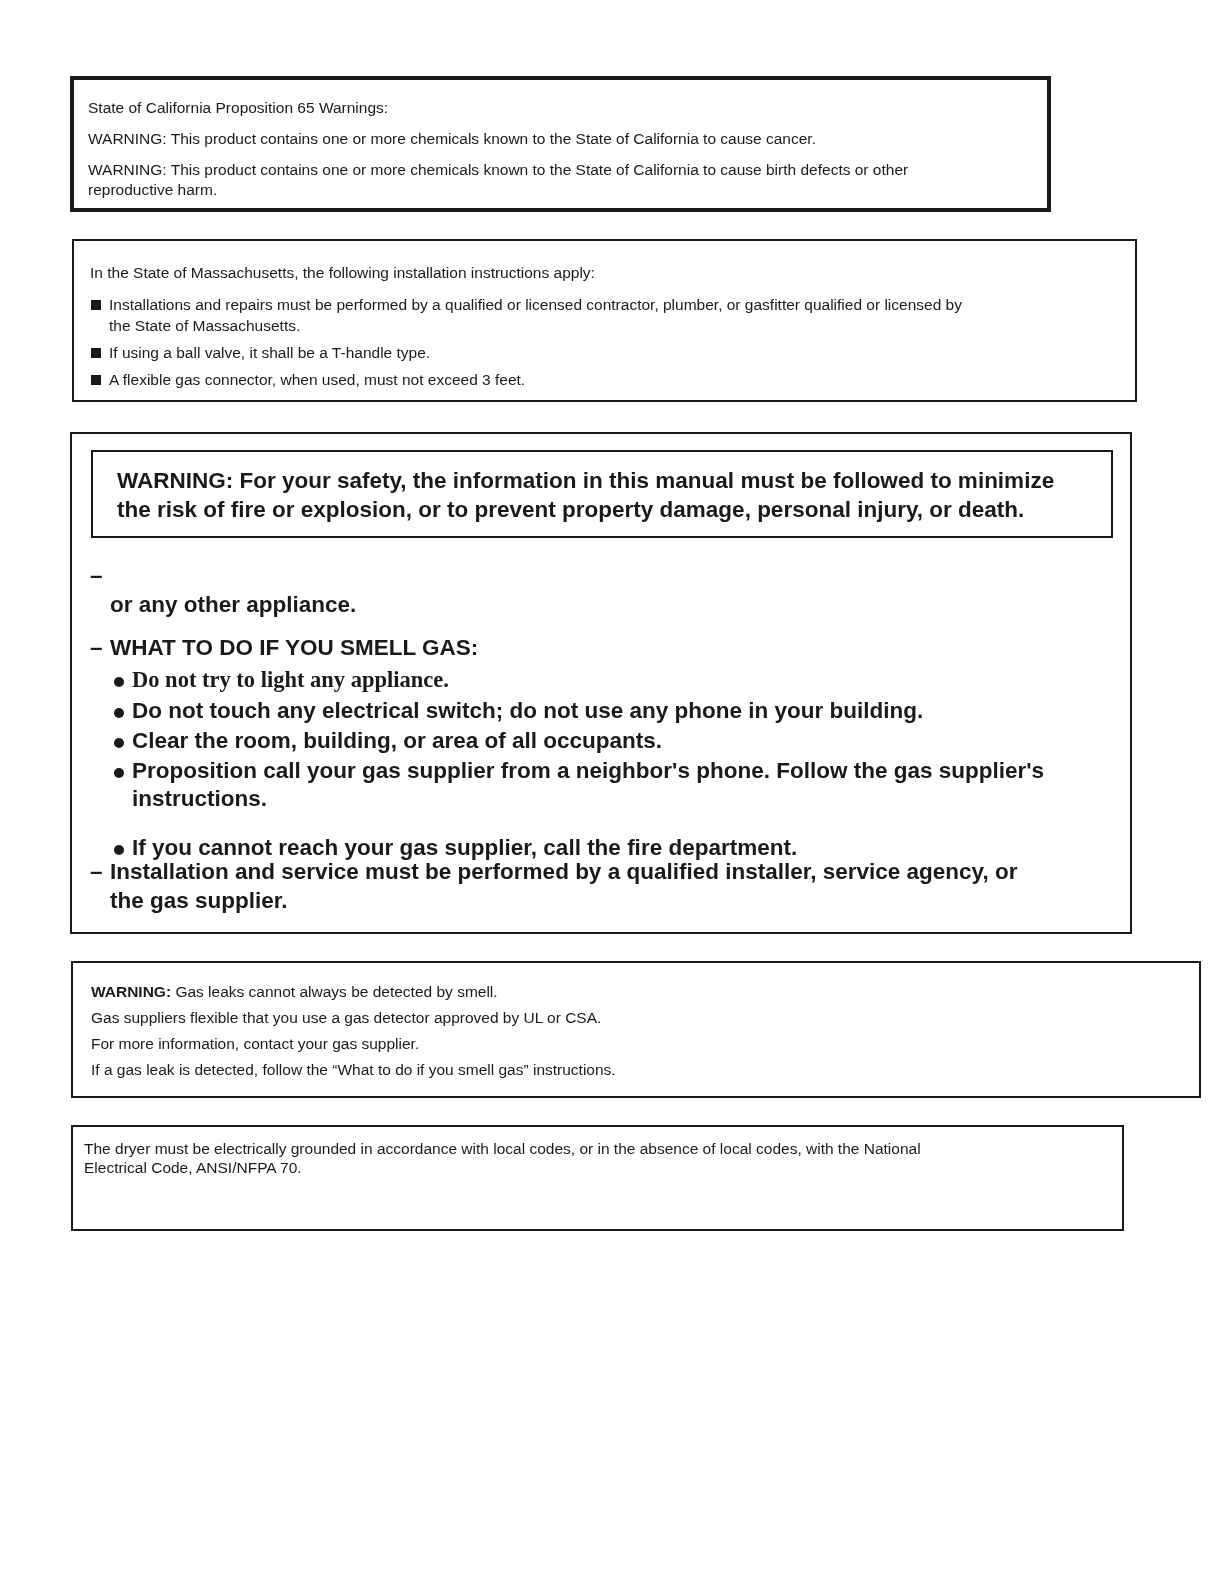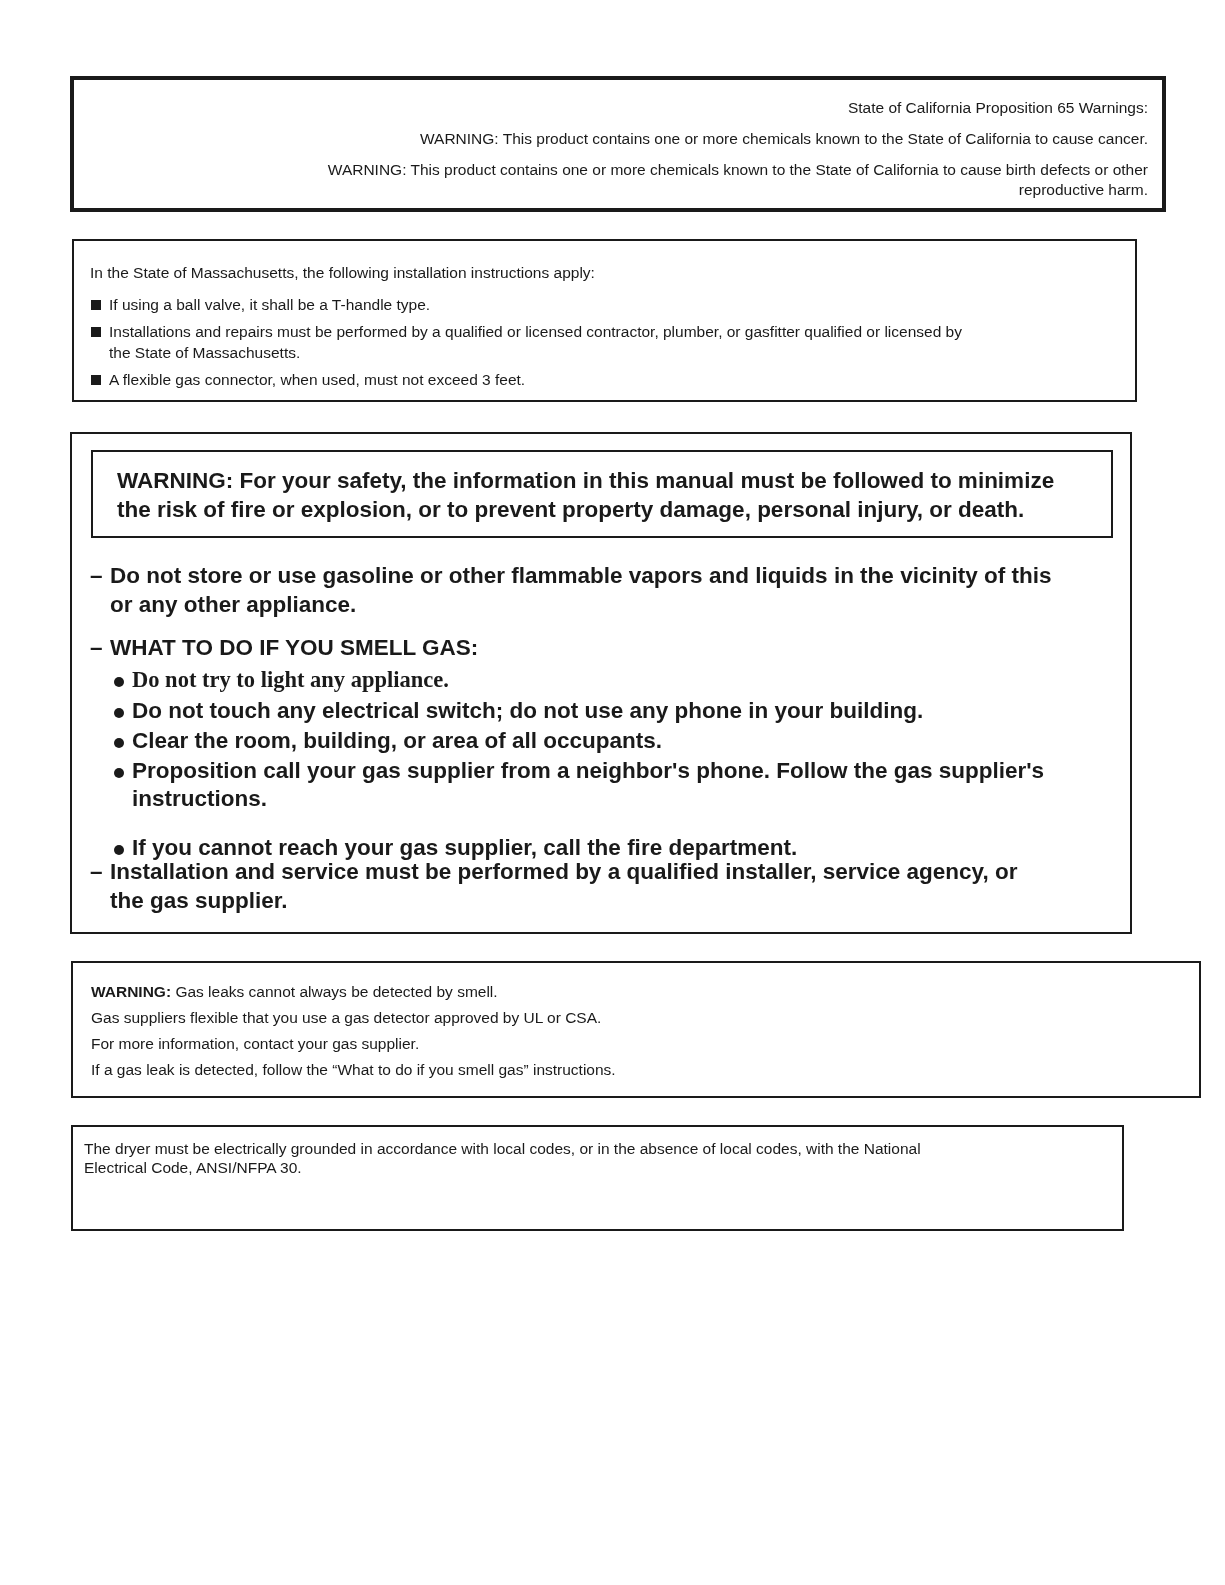--- a/index.html
+++ b/index.html
@@ -4,21 +4,21 @@
 <style>
   html, body { margin: 0; padding: 0; background: #ffffff; }
   body {
     width: 1225px; height: 1585px; position: relative; overflow: hidden;
     font-family: "Liberation Sans", sans-serif; color: #1a1a1a;
   }
   .box { position: absolute; box-sizing: border-box; background: #fff; }
   p { margin: 0; }
 
   
-  #b1 { left: 70px; top: 76px; width: 1096px; height: 136px; border: 4px solid #1a1a1a; padding: 18px 14px 0 14px; text-align: right; }
+  #b1 { left: 70px; top: 76px; width: 981px; height: 136px; border: 4px solid #1a1a1a; padding: 18px 14px 0 14px; }
   #b1 p { font-size: 15.5px; line-height: 20px; margin-bottom: 11px; }
   #b1 p.tight { margin-bottom: 0; }
 
   
   #b2 { left: 72px; top: 239px; width: 1065px; height: 163px; border: 2px solid #1a1a1a; padding: 22px 16px 0 16px; }
   #b2 p.intro { font-size: 15.5px; line-height: 20px; margin-bottom: 11px; }
   #b2 ul { list-style: none; margin: 0; padding: 0; }
   #b2 li { position: relative; padding-left: 19px; font-size: 15.5px; line-height: 21px; margin-bottom: 6px; }
   #b2 li .sq { position: absolute; left: 1px; top: 6px; width: 10px; height: 10px; background: #1a1a1a; }
 
@@ -51,45 +51,45 @@
     <span>WARNING: This product contains one or more chemicals known to the State of California to cause birth defects or other</span><br>
     <span>reproductive harm.</span>
   </p>
 </div>
 
 <div class="box" id="b2">
   <p class="intro">In the State of Massachusetts, the following installation instructions apply:</p>
   <ul>
     <li>
       <span class="sq"></span>
-      <span>If using a ball valve, it shall be a T-handle type.</span>
+      <span>Installations and repairs must be performed by a qualified or licensed contractor, plumber, or gasfitter qualified or licensed by</span><br>
+      <span>the State of Massachusetts.</span>
     </li>
     <li>
       <span class="sq"></span>
-      <span>Installations and repairs must be performed by a qualified or licensed contractor, plumber, or gasfitter qualified or licensed by</span><br>
-      <span>the State of Massachusetts.</span>
+      <span>If using a ball valve, it shall be a T-handle type.</span>
     </li>
     <li>
       <span class="sq"></span>
       <span>A flexible gas connector, when used, must not exceed 3 feet.</span>
     </li>
   </ul>
 </div>
 
 <div class="box" id="b3">
   <div class="inner">
     <p>
       <span>WARNING: For your safety, the information in this manual must be followed to minimize</span><br>
       <span>the risk of fire or explosion, or to prevent property damage, personal injury, or death.</span>
     </p>
   </div>
 
   <div class="dash" style="top:127px;">
     <span class="d">–</span>
-    <span>Do not store or use gasoline or other flammable vapors and liquids in the vicinity of this</span><br>
+    <br>
     <span>or any other appliance.</span>
   </div>
 
   <div class="dash" style="top:199px;">
     <span class="d">–</span>
     <span>WHAT TO DO IF YOU SMELL GAS:</span>
   </div>
 
   <div class="bul" style="top:232px;font-family:Liberation Serif, serif;">
     <span class="dot"></span>
@@ -123,15 +123,15 @@
 <div class="box" id="b4">
   <p><b>WARNING:</b><span> Gas leaks cannot always be detected by smell.</span></p>
   <p>Gas suppliers flexible that you use a gas detector approved by UL or CSA.</p>
   <p>For more information, contact your gas supplier.</p>
   <p>If a gas leak is detected, follow the “What to do if you smell gas” instructions.</p>
 </div>
 
 <div class="box" id="b5">
   <p>
     <span>The dryer must be electrically grounded in accordance with local codes, or in the absence of local codes, with the National</span><br>
-    <span>Electrical Code, ANSI/NFPA 30.</span>
+    <span>Electrical Code, ANSI/NFPA 70.</span>
   </p>
 </div>
 
 </body></html>

